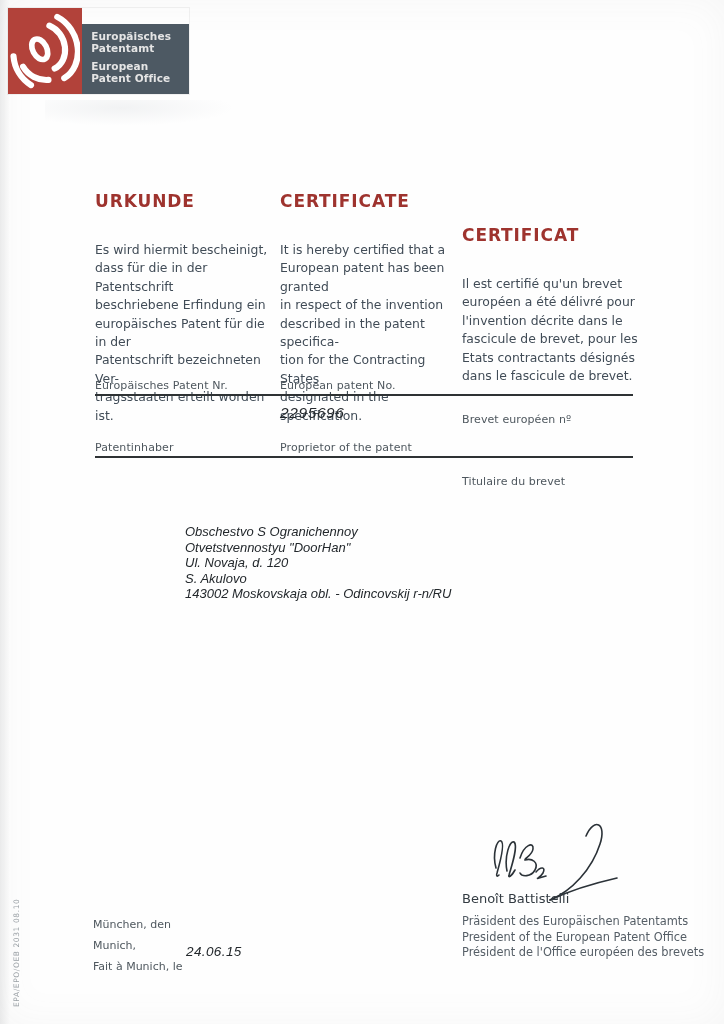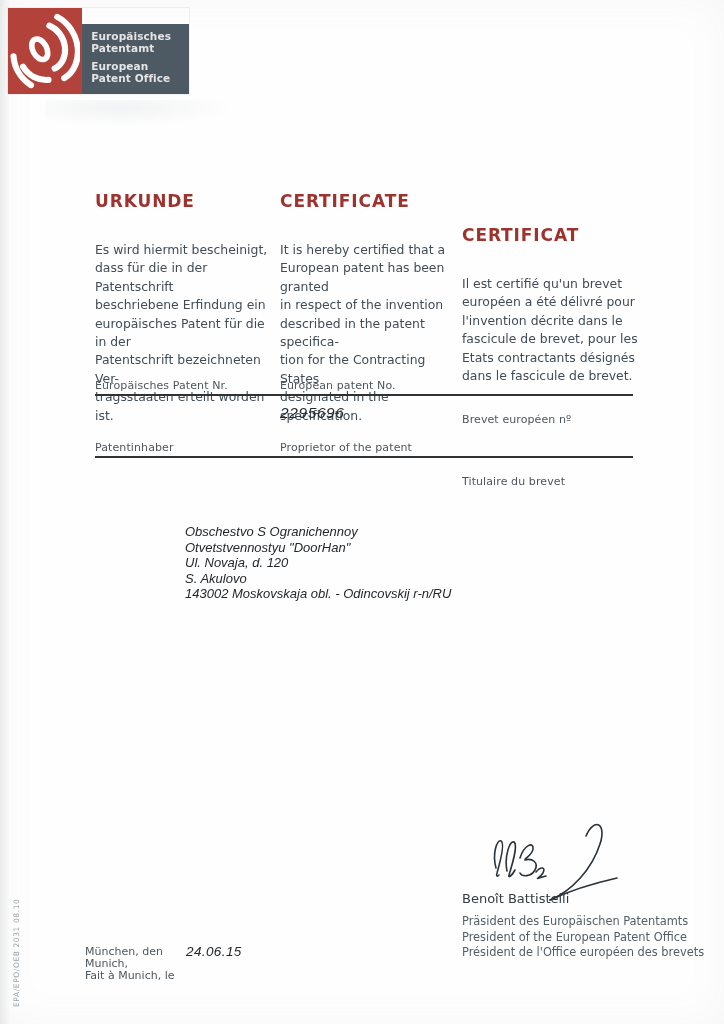--- a/index.html
+++ b/index.html
@@ -51,21 +51,21 @@
   .typed{font-family:"Liberation Sans", sans-serif;color:#23282c;font-style:italic;}
   .patent-number{position:absolute;left:280px;top:404px;font-size:15.5px;letter-spacing:0.6px;}
   .proprietor{position:absolute;left:185px;top:485px;font-size:13px;line-height:15.6px;white-space:pre-line;margin-top:39px;}
 
   
   .signature-svg{position:absolute;left:466px;top:814px;width:158px;height:92px;}
   .signer-name{position:absolute;left:462px;top:891px;font-size:13px;font-weight:normal;color:#333b42;}
   .signer-titles{position:absolute;left:462px;top:914px;font-size:11.4px;line-height:15.6px;color:#555e66;white-space:pre-line;}
 
   
-  .date-labels{position:absolute;left:85px;top:914px;font-size:11px;line-height:12px;color:#4e575e;white-space:pre-line;margin-top:32px;}
+  .date-labels{position:absolute;left:93px;top:914px;font-size:11px;line-height:21px;color:#4e575e;white-space:pre-line;}
   .date-value{position:absolute;left:186px;top:919px;font-size:13.5px;letter-spacing:0.4px;margin-top:25px;}
 
   
   .form-number{
     position:absolute;left:12px;top:895px;height:112px;
     writing-mode:vertical-rl;transform:rotate(180deg);
     font-size:7.5px;color:#9aa0a5;letter-spacing:0.6px;
   }
 </style>
 </head>

